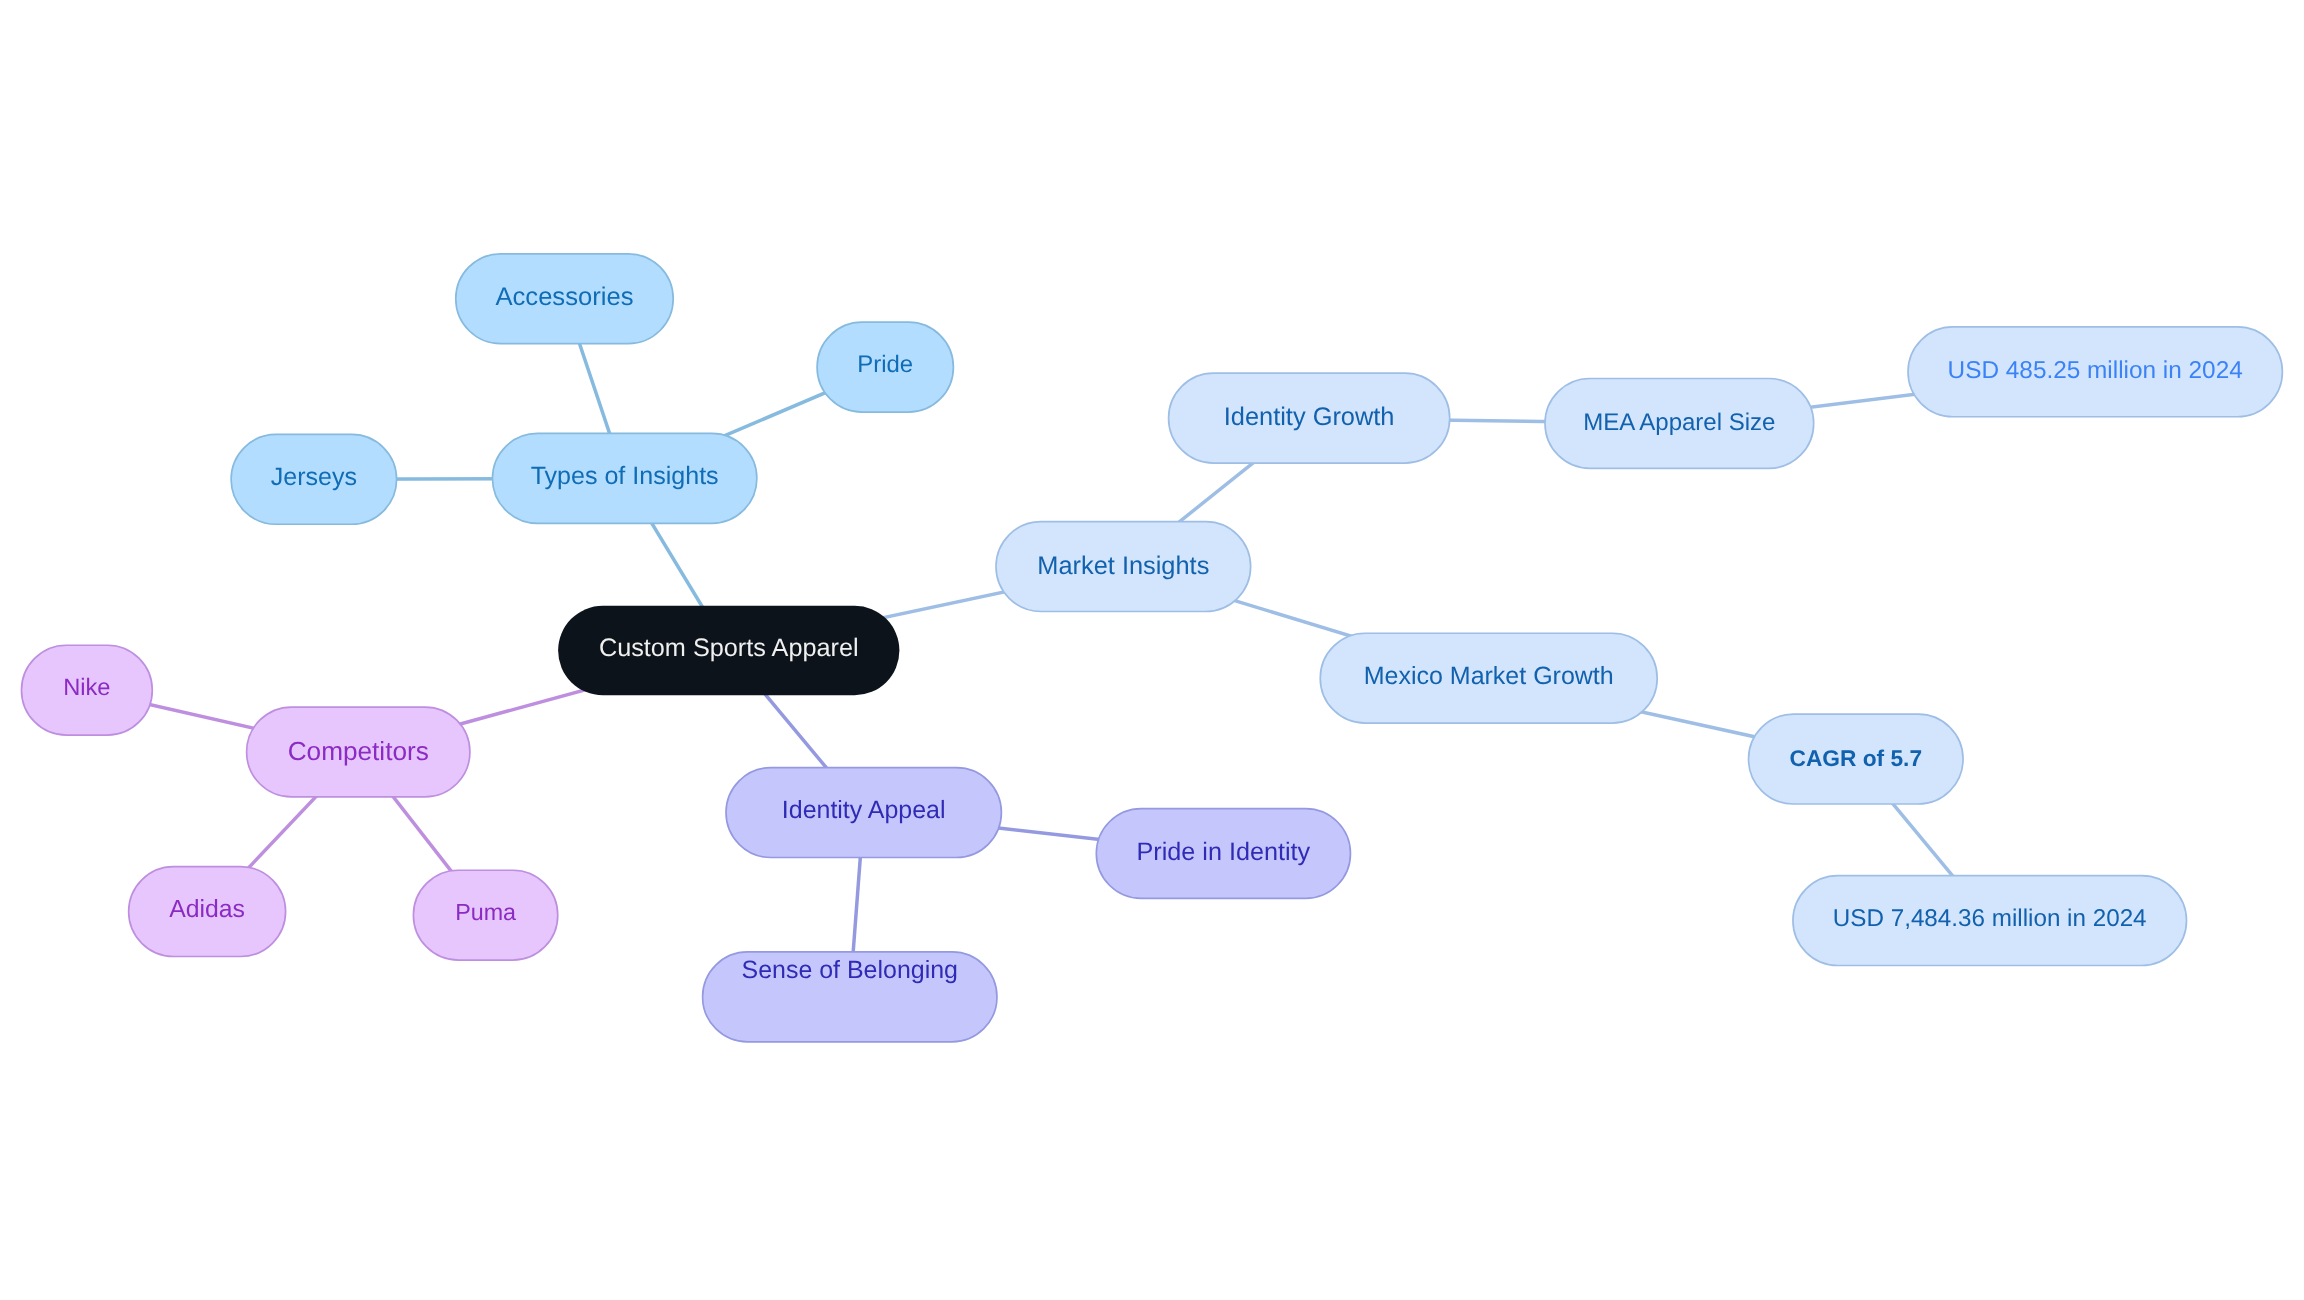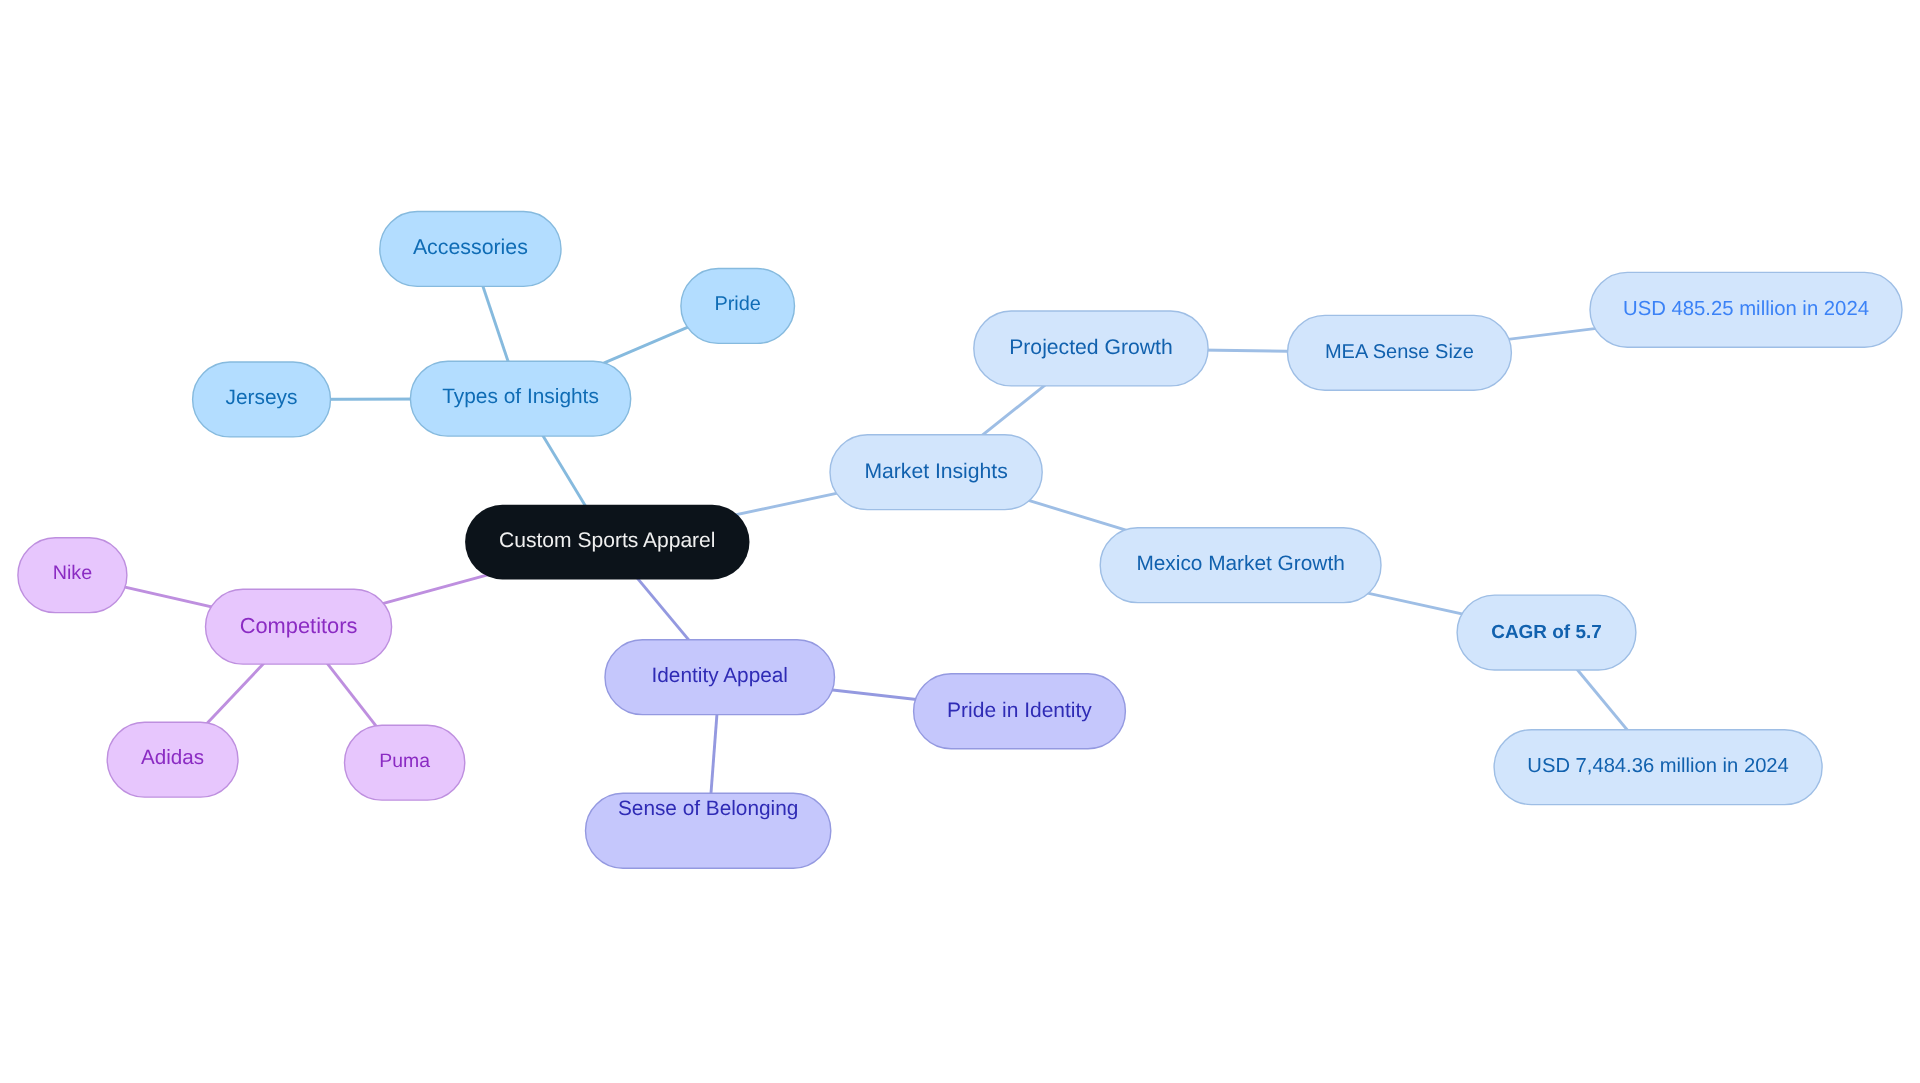--- a/index.html
+++ b/index.html
@@ -70,24 +70,24 @@
     <div class="node" style="left: 379.1px; top: 210.8px; width: 182.6px; height: 76.3px; color: rgb(15, 108, 181); font-size: 21.33px;">
       <span class="node-label">Accessories</span>
     </div>
     <div class="node" style="left: 680.2px; top: 267.8px; width: 115px; height: 76.3px; color: rgb(15, 108, 181); font-size: 19.93px;">
       <span class="node-label">Pride</span>
     </div>
     <div class="node" style="left: 829.3px; top: 434px; width: 213.6px; height: 76.3px; color: rgb(17, 97, 174); font-size: 21.15px;">
       <span class="node-label">Market Insights</span>
     </div>
     <div class="node" style="left: 973.1px; top: 310.3px; width: 235.7px; height: 76.3px; color: rgb(17, 97, 174); font-size: 21.16px;">
-      <span class="node-label">Projected Growth</span>
+      <span class="node-label">Identity Growth</span>
     </div>
     <div class="node" style="left: 1286.8px; top: 314.7px; width: 225.3px; height: 76.3px; color: rgb(17, 97, 174); font-size: 20.03px;">
-      <span class="node-label">MEA Sense Size</span>
+      <span class="node-label">MEA Apparel Size</span>
     </div>
     <div class="node" style="left: 1589.3px; top: 271.7px; width: 313.4px; height: 76.3px; color: #3b82f6; font-size: 20.31px;">
       <span class="node-label">USD 485.25 million in 2024</span>
     </div>
     <div class="node" style="left: 1099.5px; top: 527px; width: 282.2px; height: 76.3px; color: rgb(17, 97, 174); font-size: 20.84px;">
       <span class="node-label">Mexico Market Growth</span>
     </div>
     <div class="node" style="left: 1456.4px; top: 594.4px; width: 180.2px; height: 81px; color: rgb(17, 97, 174); font-size: 18.96px; font-weight: bold;">
       <span class="node-label">CAGR of 5.7</span>
     </div>

